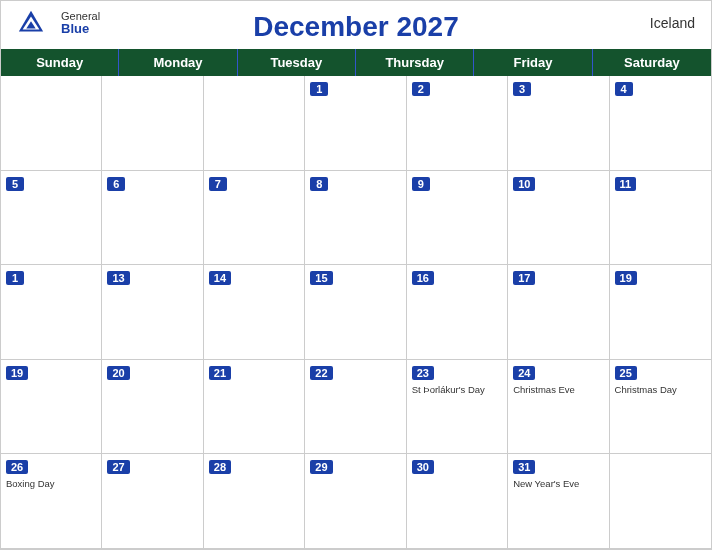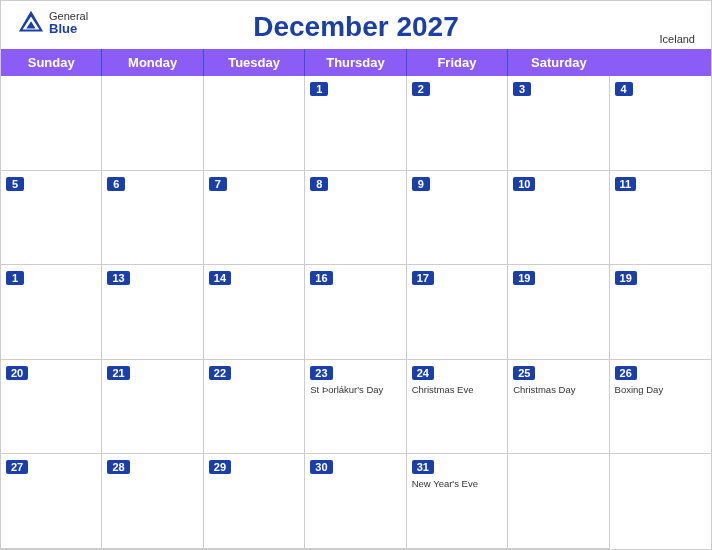--- a/index.html
+++ b/index.html
@@ -23,21 +23,21 @@
       justify-content: center;
       padding: 10px 16px 6px;
       position: relative;
     }
     .logo {
       position: absolute;
       left: 16px;
       top: 8px;
       display: flex;
       align-items: center;
-      gap: 4px;
+      gap: 16px;
     }
     .logo-text {
       display: flex;
       flex-direction: column;
       line-height: 1.1;
     }
     .logo-general {
       font-size: 11px;
       color: #333;
       font-weight: normal;
@@ -53,28 +53,28 @@
     }
     .month-title {
       font-size: 28px;
       font-weight: bold;
       color: #1a3fa8;
       text-align: center;
     }
     .country-label {
       position: absolute;
       right: 16px;
-      top: 32px;
-      font-size: 11px;
+      top: 14px;
+      font-size: 14px;
       color: #333;
     }
     .day-headers {
       display: grid;
-      grid-template-columns: repeat(7, 1fr);
-      background: #8b5cf6;
+      grid-template-columns: repeat(6, 1fr);
+      background: #14532d;
     }
     .day-header {
       color: #fff;
       text-align: center;
       padding: 6px 0;
       font-size: 13px;
       font-weight: bold;
       border-right: 1px solid #3355cc;
     }
     .day-header:last-child {
@@ -160,20 +160,21 @@
     <div class="day-cell"><span class="day-number">6</span></div>
     <div class="day-cell"><span class="day-number">7</span></div>
     <div class="day-cell"><span class="day-number">8</span></div>
     <div class="day-cell"><span class="day-number">9</span></div>
     <div class="day-cell"><span class="day-number">10</span></div>
     <div class="day-cell"><span class="day-number">11</span></div>
 
     <div class="day-cell"><span class="day-number">1</span></div>
     <div class="day-cell"><span class="day-number">13</span></div>
     <div class="day-cell"><span class="day-number">14</span></div>
+    <div class="day-cell"><span class="day-number">15</span></div>
     <div class="day-cell"><span class="day-number">16</span></div>
     <div class="day-cell"><span class="day-number">17</span></div>
     <div class="day-cell"><span class="day-number">19</span></div>
 
     <div class="day-cell"><span class="day-number">19</span></div>
     <div class="day-cell"><span class="day-number">20</span></div>
     <div class="day-cell"><span class="day-number">21</span></div>
     <div class="day-cell"><span class="day-number">22</span></div>
     <div class="day-cell">
       <span class="day-number">23</span>

